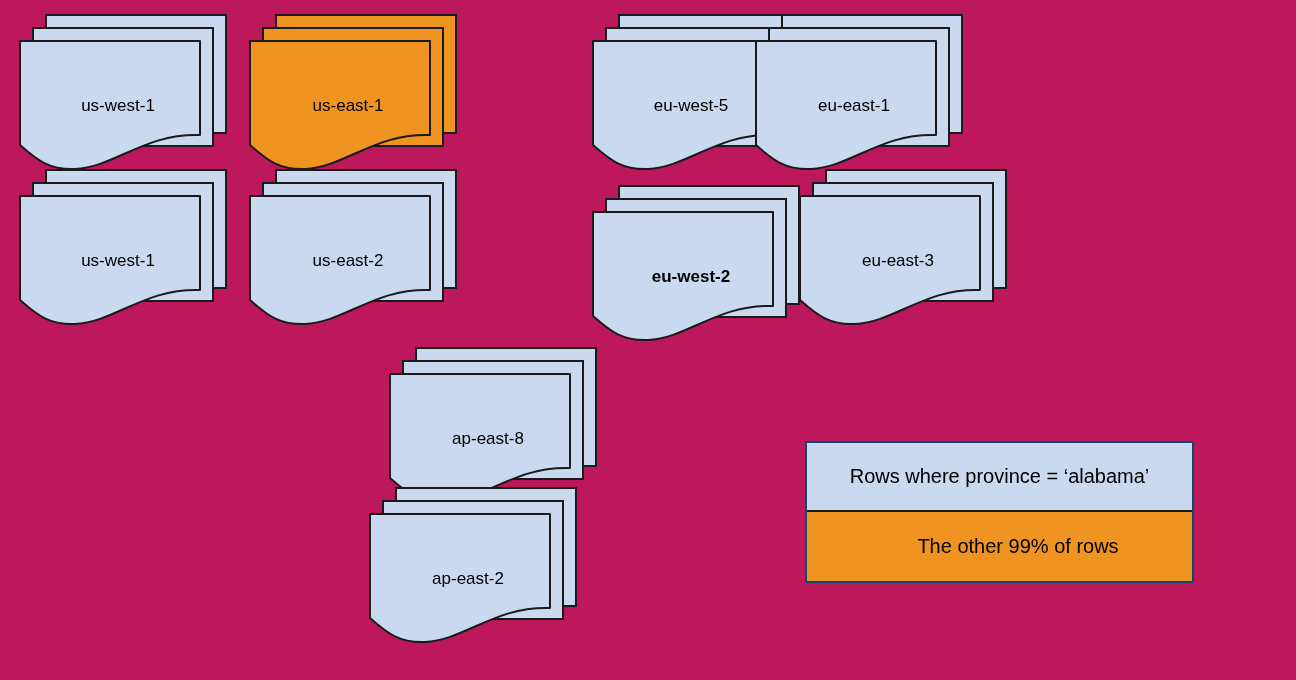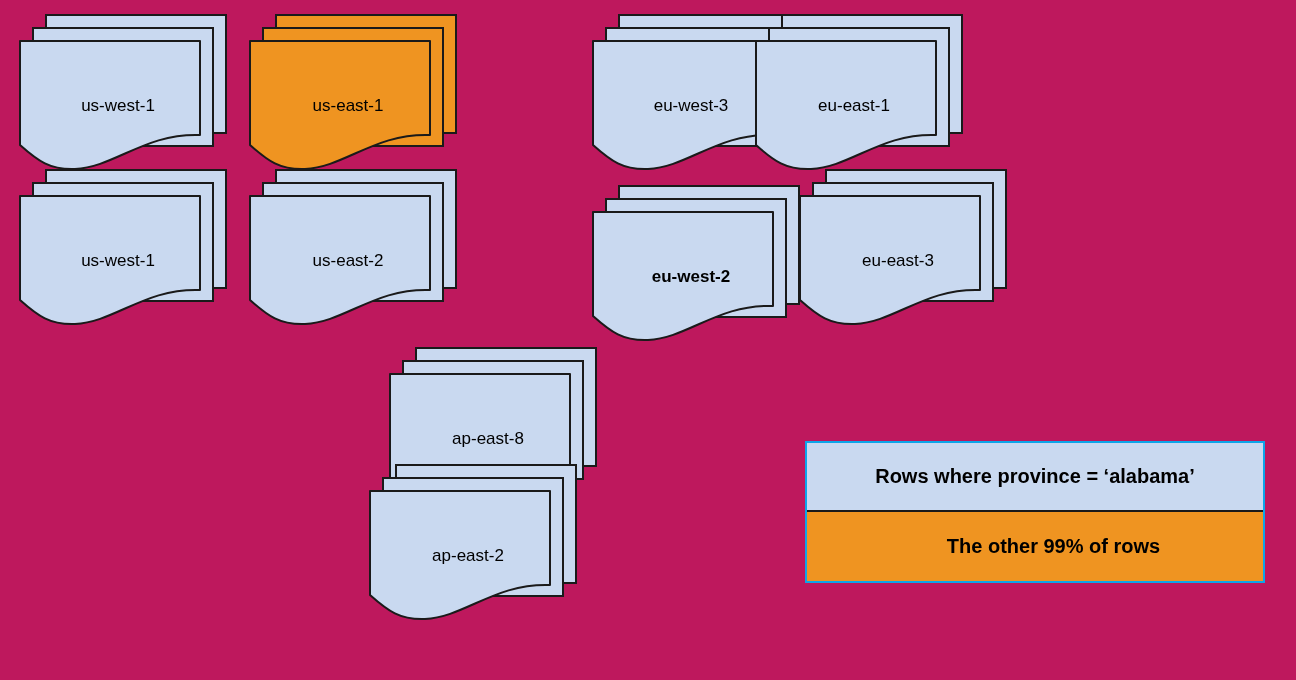--- a/index.html
+++ b/index.html
@@ -40,25 +40,24 @@
     font-size: 17px;
     color: #000000;
     line-height: 1;
     pointer-events: none;
     white-space: nowrap;
   }
   .legend {
     position: absolute;
     left: 805px;
     top: 441px;
-    width: 460px;
+    width: 389px;
     height: 142px;
-    border: 2px solid #0ea5e9;
+    border: 2px solid #0c4a6e;
     box-sizing: border-box;
-    font-weight: bold;
   }
   .legend-row {
     height: 50%;
     box-sizing: border-box;
     display: flex;
     align-items: center;
     justify-content: center;
     font-size: 20px;
     color: #000000;
   }
@@ -92,21 +91,21 @@
           <path d="M 0 26 L 180 26 L 180 120 C 125 118, 95 152, 55 154 C 30 155, 18 146, 0 130 Z" fill="#ef9421" stroke="#1a1a1a" stroke-width="2" stroke-linejoin="round"></path>
         </svg>
         <div class="stack-label">us-east-1</div>
       </div>
       <div class="stack" style="left: 593px; top: 15px;">
         <svg viewBox="0 0 210 160">
           <rect x="26" y="0" width="180" height="118" fill="#c9d9f0" stroke="#1a1a1a" stroke-width="2"></rect>
           <rect x="13" y="13" width="180" height="118" fill="#c9d9f0" stroke="#1a1a1a" stroke-width="2"></rect>
           <path d="M 0 26 L 180 26 L 180 120 C 125 118, 95 152, 55 154 C 30 155, 18 146, 0 130 Z" fill="#c9d9f0" stroke="#1a1a1a" stroke-width="2" stroke-linejoin="round"></path>
         </svg>
-        <div class="stack-label">eu-west-3</div>
+        <div class="stack-label">eu-west-5</div>
       </div>
       <div class="stack" style="left: 756px; top: 15px;">
         <svg viewBox="0 0 210 160">
           <rect x="26" y="0" width="180" height="118" fill="#c9d9f0" stroke="#1a1a1a" stroke-width="2"></rect>
           <rect x="13" y="13" width="180" height="118" fill="#c9d9f0" stroke="#1a1a1a" stroke-width="2"></rect>
           <path d="M 0 26 L 180 26 L 180 120 C 125 118, 95 152, 55 154 C 30 155, 18 146, 0 130 Z" fill="#c9d9f0" stroke="#1a1a1a" stroke-width="2" stroke-linejoin="round"></path>
         </svg>
         <div class="stack-label">eu-east-1</div>
       </div>
       <div class="stack" style="left: 20px; top: 170px;">
@@ -142,21 +141,21 @@
         <div class="stack-label">eu-east-3</div>
       </div>
       <div class="stack" style="left: 390px; top: 348px;">
         <svg viewBox="0 0 210 160">
           <rect x="26" y="0" width="180" height="118" fill="#c9d9f0" stroke="#1a1a1a" stroke-width="2"></rect>
           <rect x="13" y="13" width="180" height="118" fill="#c9d9f0" stroke="#1a1a1a" stroke-width="2"></rect>
           <path d="M 0 26 L 180 26 L 180 120 C 125 118, 95 152, 55 154 C 30 155, 18 146, 0 130 Z" fill="#c9d9f0" stroke="#1a1a1a" stroke-width="2" stroke-linejoin="round"></path>
         </svg>
         <div class="stack-label">ap-east-8</div>
       </div>
-      <div class="stack" style="left: 370px; top: 465px;">
+      <div class="stack" style="left: 370px; top: 488px;">
         <svg viewBox="0 0 210 160">
           <rect x="26" y="0" width="180" height="118" fill="#c9d9f0" stroke="#1a1a1a" stroke-width="2"></rect>
           <rect x="13" y="13" width="180" height="118" fill="#c9d9f0" stroke="#1a1a1a" stroke-width="2"></rect>
           <path d="M 0 26 L 180 26 L 180 120 C 125 118, 95 152, 55 154 C 30 155, 18 146, 0 130 Z" fill="#c9d9f0" stroke="#1a1a1a" stroke-width="2" stroke-linejoin="round"></path>
         </svg>
         <div class="stack-label">ap-east-2</div>
       </div>
     </div>
 
   <div class="legend">

